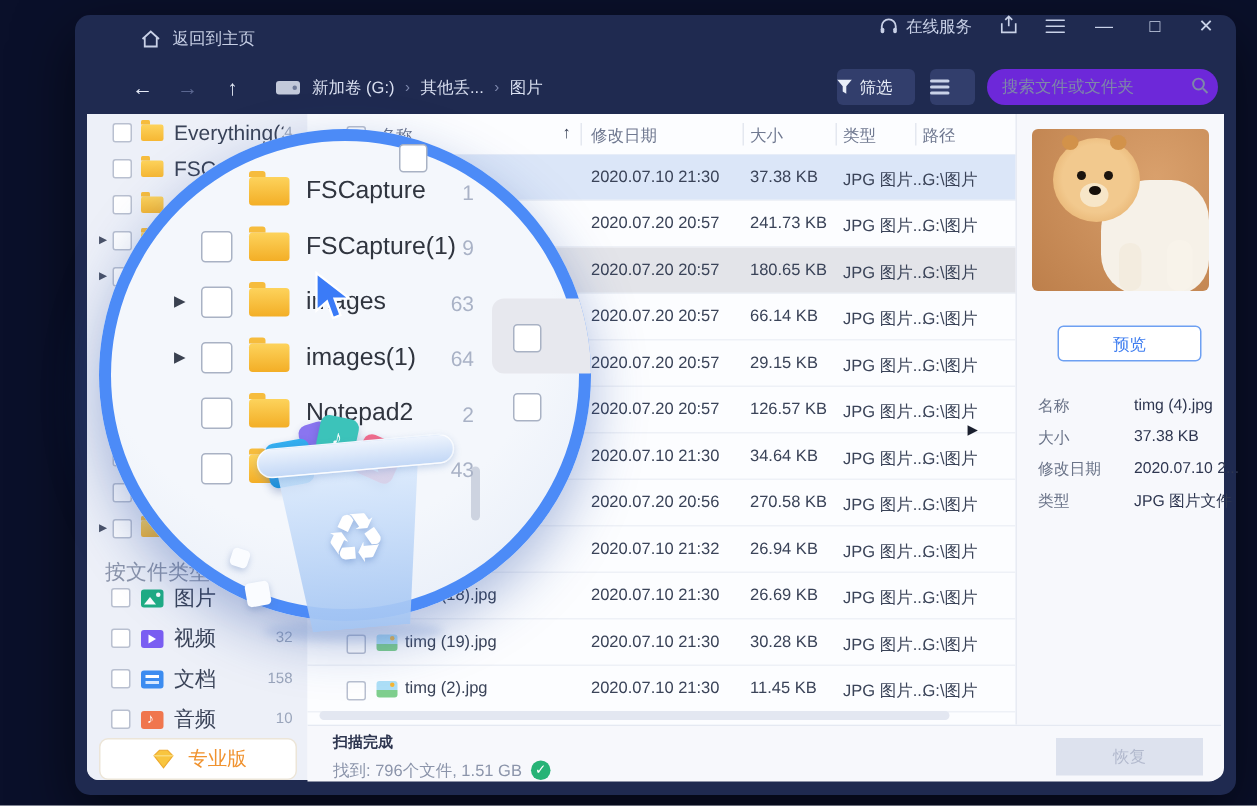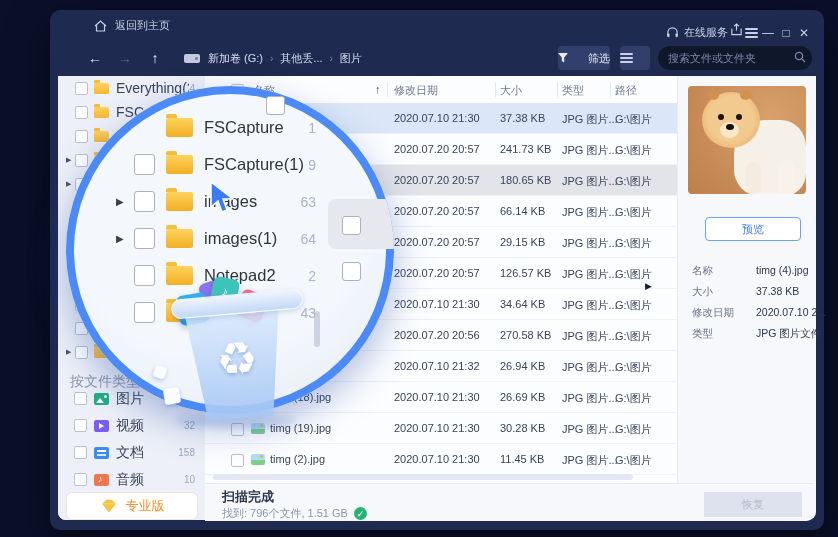--- a/index.html
+++ b/index.html
@@ -2,38 +2,38 @@
 <html><head>
 <meta charset="utf-8">
 <style>
   html,body{margin:0;padding:0;}
   body{width:838px;height:537px;background:#0a102a;font-family:"Liberation Sans","DejaVu Sans",sans-serif;overflow:hidden;}
   .stage{position:relative;width:838px;height:537px;}
   .window{position:absolute;left:50px;top:10px;width:774px;height:520px;background:#1f2a50;border-radius:10px;box-shadow:0 14px 40px rgba(0,0,0,.55);}
   
   .titlebar{position:absolute;left:0;top:0;width:774px;height:30px;}
   .home{position:absolute;left:44px;top:8px;display:flex;align-items:center;gap:8px;color:#c8d0e6;font-size:11px;}
-  .tb-right{position:absolute;right:12px;top:0;height:30px;display:flex;align-items:flex-end;gap:2px;color:#c8d0e6;}
+  .tb-right{position:absolute;right:12px;top:0;height:30px;display:flex;align-items:flex-start;gap:18px;color:#c8d0e6;}
   .svcgrp{display:flex;align-items:center;gap:5px;font-size:11px;color:#c8d0e6;}
   .wctl{font-size:12px;color:#c9d2e8;width:16px;text-align:center;cursor:default;}
   .menu-ic{display:inline-block;width:13px;}
   .menu-ic i{display:block;height:1.5px;background:#c9d2e8;margin:2.5px 0;border-radius:1px;}
   
   .toolbar{position:absolute;left:0;top:30px;width:774px;height:36px;}
   .nav{position:absolute;top:0;height:36px;display:flex;align-items:center;font-size:14px;}
   .arr{width:30px;text-align:center;color:#e6ebf7;}
   .arr.dim{color:#5a6690;}
   .drive{display:inline-block;width:16px;height:9px;background:#c3c9da;border-radius:2px;position:relative;margin:0 8px 0 14px;}
   .drive::after{content:"";position:absolute;right:2px;top:3px;width:3px;height:3px;border-radius:50%;background:#6f7a99;}
   .crumb{display:flex;align-items:center;gap:7px;font-size:11px;color:#d9dff0;}
   .crumb .sep{color:#7c87ad;font-size:10px;}
-  .tbtn{position:absolute;top:6px;height:24px;background:#323e6c;border-radius:4px;display:flex;align-items:center;justify-content:space-between;gap:5px;color:#e8edf8;font-size:11px;}
+  .tbtn{position:absolute;top:6px;height:24px;background:#323e6c;border-radius:4px;display:flex;align-items:center;justify-content:flex-start;gap:5px;color:#e8edf8;font-size:11px;}
   .filter-btn{left:508px;width:52px;}
   .view-btn{left:570px;width:30px;}
-  .search{position:absolute;left:608px;top:6px;width:154px;height:24px;background:#0f172a;border:none;border-radius:12px;color:#cdd5ec;font-size:11px;padding:0 24px 0 10px;outline:none;box-sizing:border-box;font-family:inherit;}
+  .search{position:absolute;left:608px;top:6px;width:154px;height:24px;background:#6d28d9;border:none;border-radius:12px;color:#cdd5ec;font-size:11px;padding:0 24px 0 10px;outline:none;box-sizing:border-box;font-family:inherit;}
   .search::placeholder{color:#7e88a8;}
   .search-ic{position:absolute;left:744px;top:11px;}
   
   .content-bg{position:absolute;left:8px;top:66px;width:758px;height:444px;background:#f7f8fd;border-radius:0 0 8px 8px;}
   .sidebar-bg{position:absolute;left:8px;top:66px;width:147px;height:444px;background:#edf0f8;border-radius:0 0 0 8px;}
   .table-bg{position:absolute;left:155px;top:66px;width:472px;height:407px;background:#fcfdff;}
   .vdiv{position:absolute;left:627px;top:66px;width:1px;height:407px;background:#e8ebf3;}
   
   .tree{position:absolute;left:8px;top:66px;width:147px;}
   .trow{height:24px;display:flex;align-items:center;padding:0 10px 0 8px;}
@@ -77,21 +77,21 @@
   .imgicon{position:absolute;left:46px;top:10px !important;width:14px;height:11px;border-radius:2px;background:linear-gradient(180deg,#aee0f7 55%,#7fcf8e 55%);}
   .imgicon::before{content:"";position:absolute;right:2px;top:1px;width:3px;height:3px;border-radius:50%;background:#f7b733;}
   .fname{left:65px;}
   .fdate{left:189px;}
   .fsize{left:295px;}
   .ftype{left:357px;}
   .fpath{left:410px;}
   .hscroll{position:absolute;left:163px;top:464px;width:420px;height:6px;background:#e3e7f1;border-radius:3px;}
   
   .statusbar{position:absolute;left:155px;top:473px;width:609px;height:37px;background:#f7f8fc;border-top:1px solid #e5e9f2;border-radius:0 0 8px 0;}
-  .scan-title{position:absolute;left:17px;top:4px;font-size:13px;font-weight:700;color:#2e3650;}
+  .scan-title{position:absolute;left:17px;top:4px;font-size:10px;font-weight:700;color:#2e3650;}
   .scan-found{position:absolute;left:17px;top:22px;font-size:11px;color:#8b94aa;display:flex;align-items:center;gap:6px;}
   .check{display:inline-flex;width:13px;height:13px;border-radius:50%;background:#27b376;color:#fff;font-size:9px;align-items:center;justify-content:center;}
   .recover-btn{position:absolute;right:12px;top:8px;width:98px;height:25px;background:#dde2ee;color:#b3bace;font-size:11px;border-radius:0;display:flex;align-items:center;justify-content:center;}
   
   .rpanel-bg{position:absolute;left:628px;top:66px;width:136px;height:407px;background:#f7f8fc;}
   .pimg{position:absolute;left:638px;top:76px;width:118px;height:108px;border-radius:4px;overflow:hidden;background:radial-gradient(circle at 70% 30%,#d9a06c,#bd7f4b);}
   .dog-body{position:absolute;left:46px;top:34px;width:72px;height:76px;background:#f6f1e8;border-radius:45% 35% 30% 35%;}
   .dog-leg1{position:absolute;left:58px;top:76px;width:15px;height:32px;background:#f3ecdf;border-radius:7px;}
   .dog-leg2{position:absolute;left:90px;top:74px;width:17px;height:34px;background:#f8f3ea;border-radius:8px;}
   .dog-head{position:absolute;left:14px;top:6px;width:58px;height:56px;border-radius:50%;background:radial-gradient(circle at 50% 48%,#f2c98e 55%,#dfa45e);}

